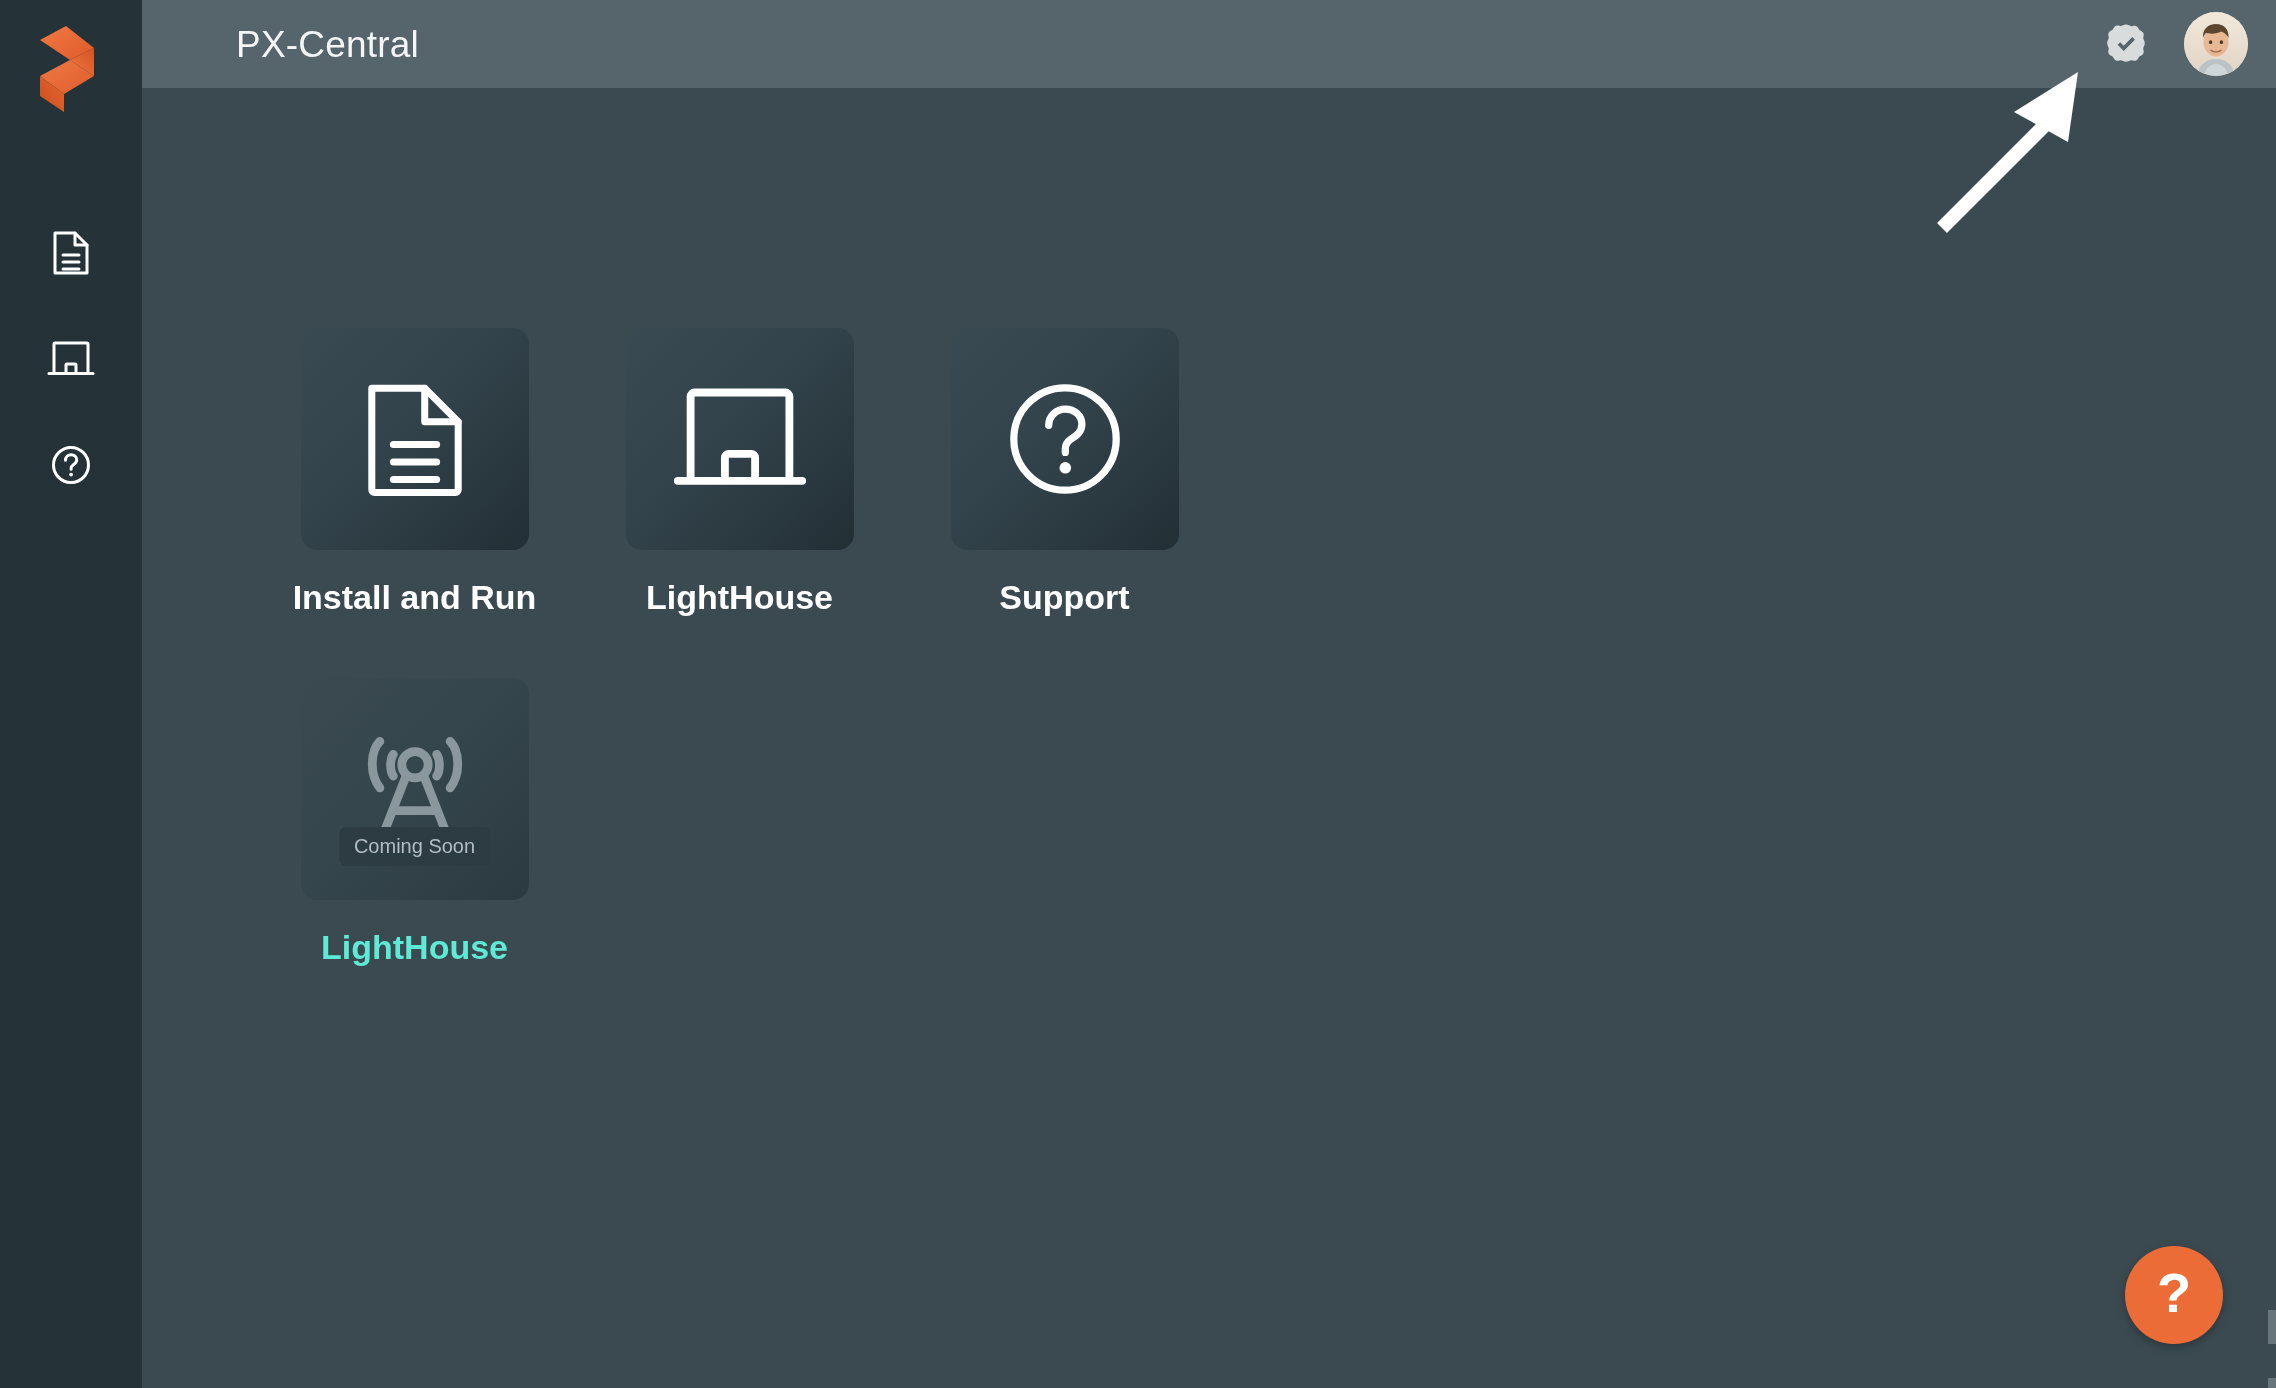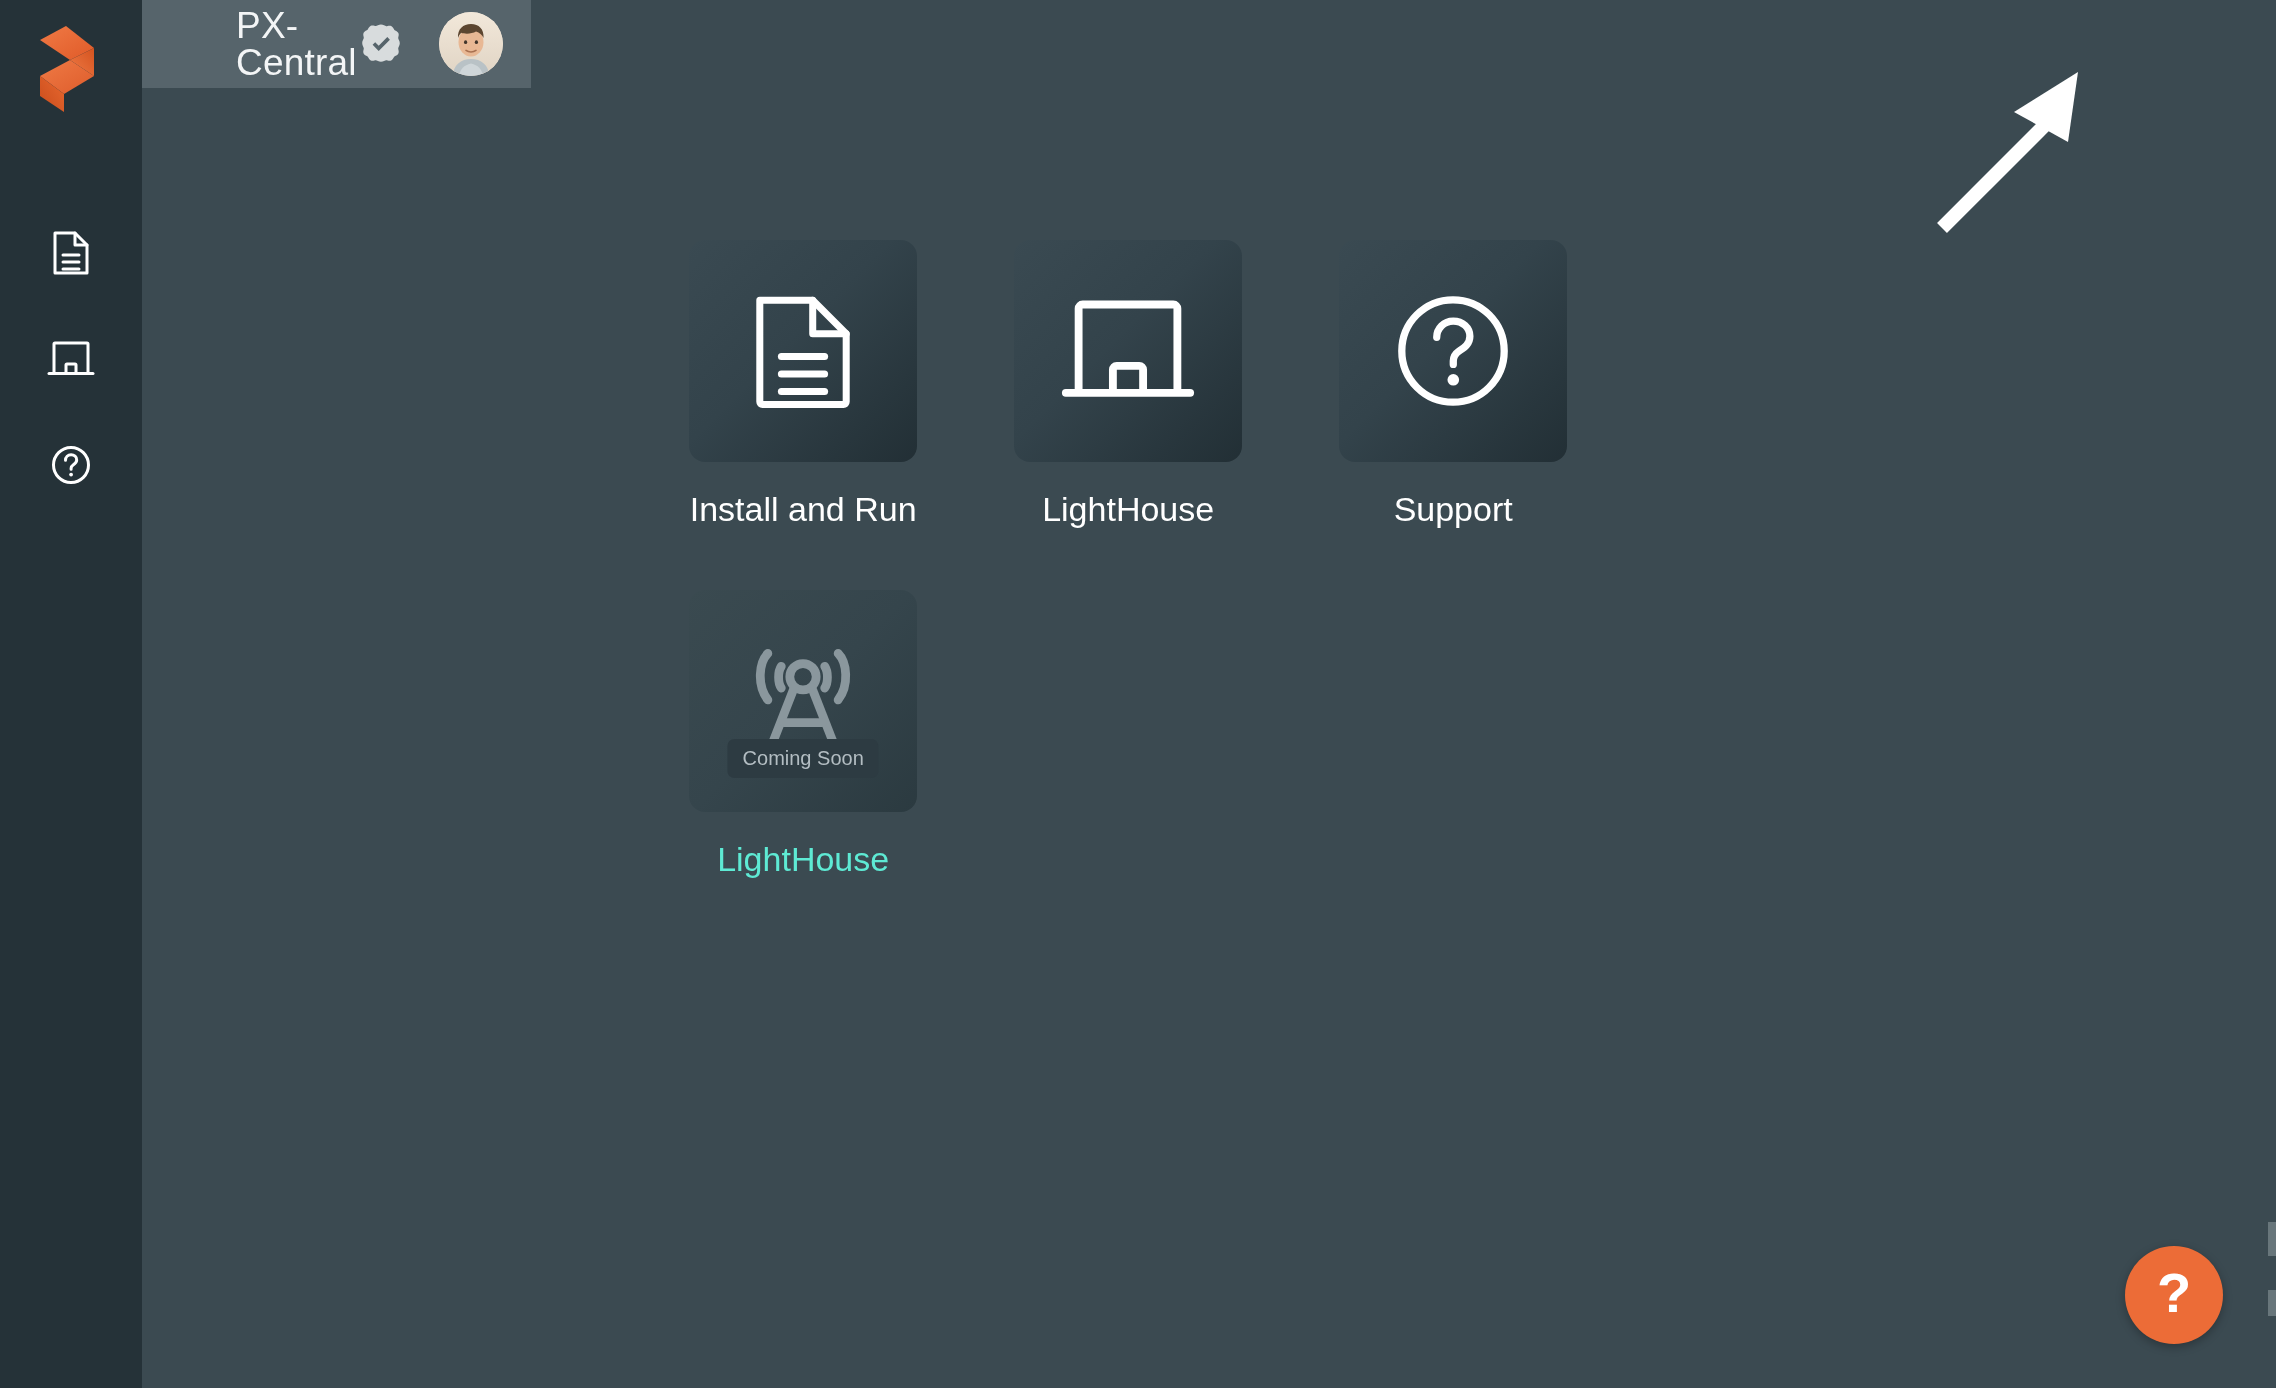--- a/index.html
+++ b/index.html
@@ -56,21 +56,21 @@
     justify-content: center;
     cursor: pointer;
   }
 
   .nav-item svg { display: block; }
 
   
   .right-col {
     flex: 1 1 auto;
     display: flex;
-    flex-direction: row;
+    flex-direction: column;
     min-width: 0;
     position: relative;
   }
 
   
   .header {
     height: 88px;
     flex: 0 0 88px;
     background: #56646b;
     display: flex;
@@ -157,21 +157,21 @@
     background: linear-gradient(135deg, #3a4a50 0%, #35454c 50%, #2b3a40 100%);
     cursor: default;
   }
 
   .card-tile svg { display: block; }
 
   .card-label {
     margin-top: 30px;
     font-size: 34px;
     color: #ffffff;
-    font-weight: 400;
+    font-weight: 700;
     text-align: left;
     line-height: 1;
     white-space: nowrap;
   }
 
   .card-label.muted { color: #5eead4; }
 
   
   .coming-soon {
     position: absolute;

